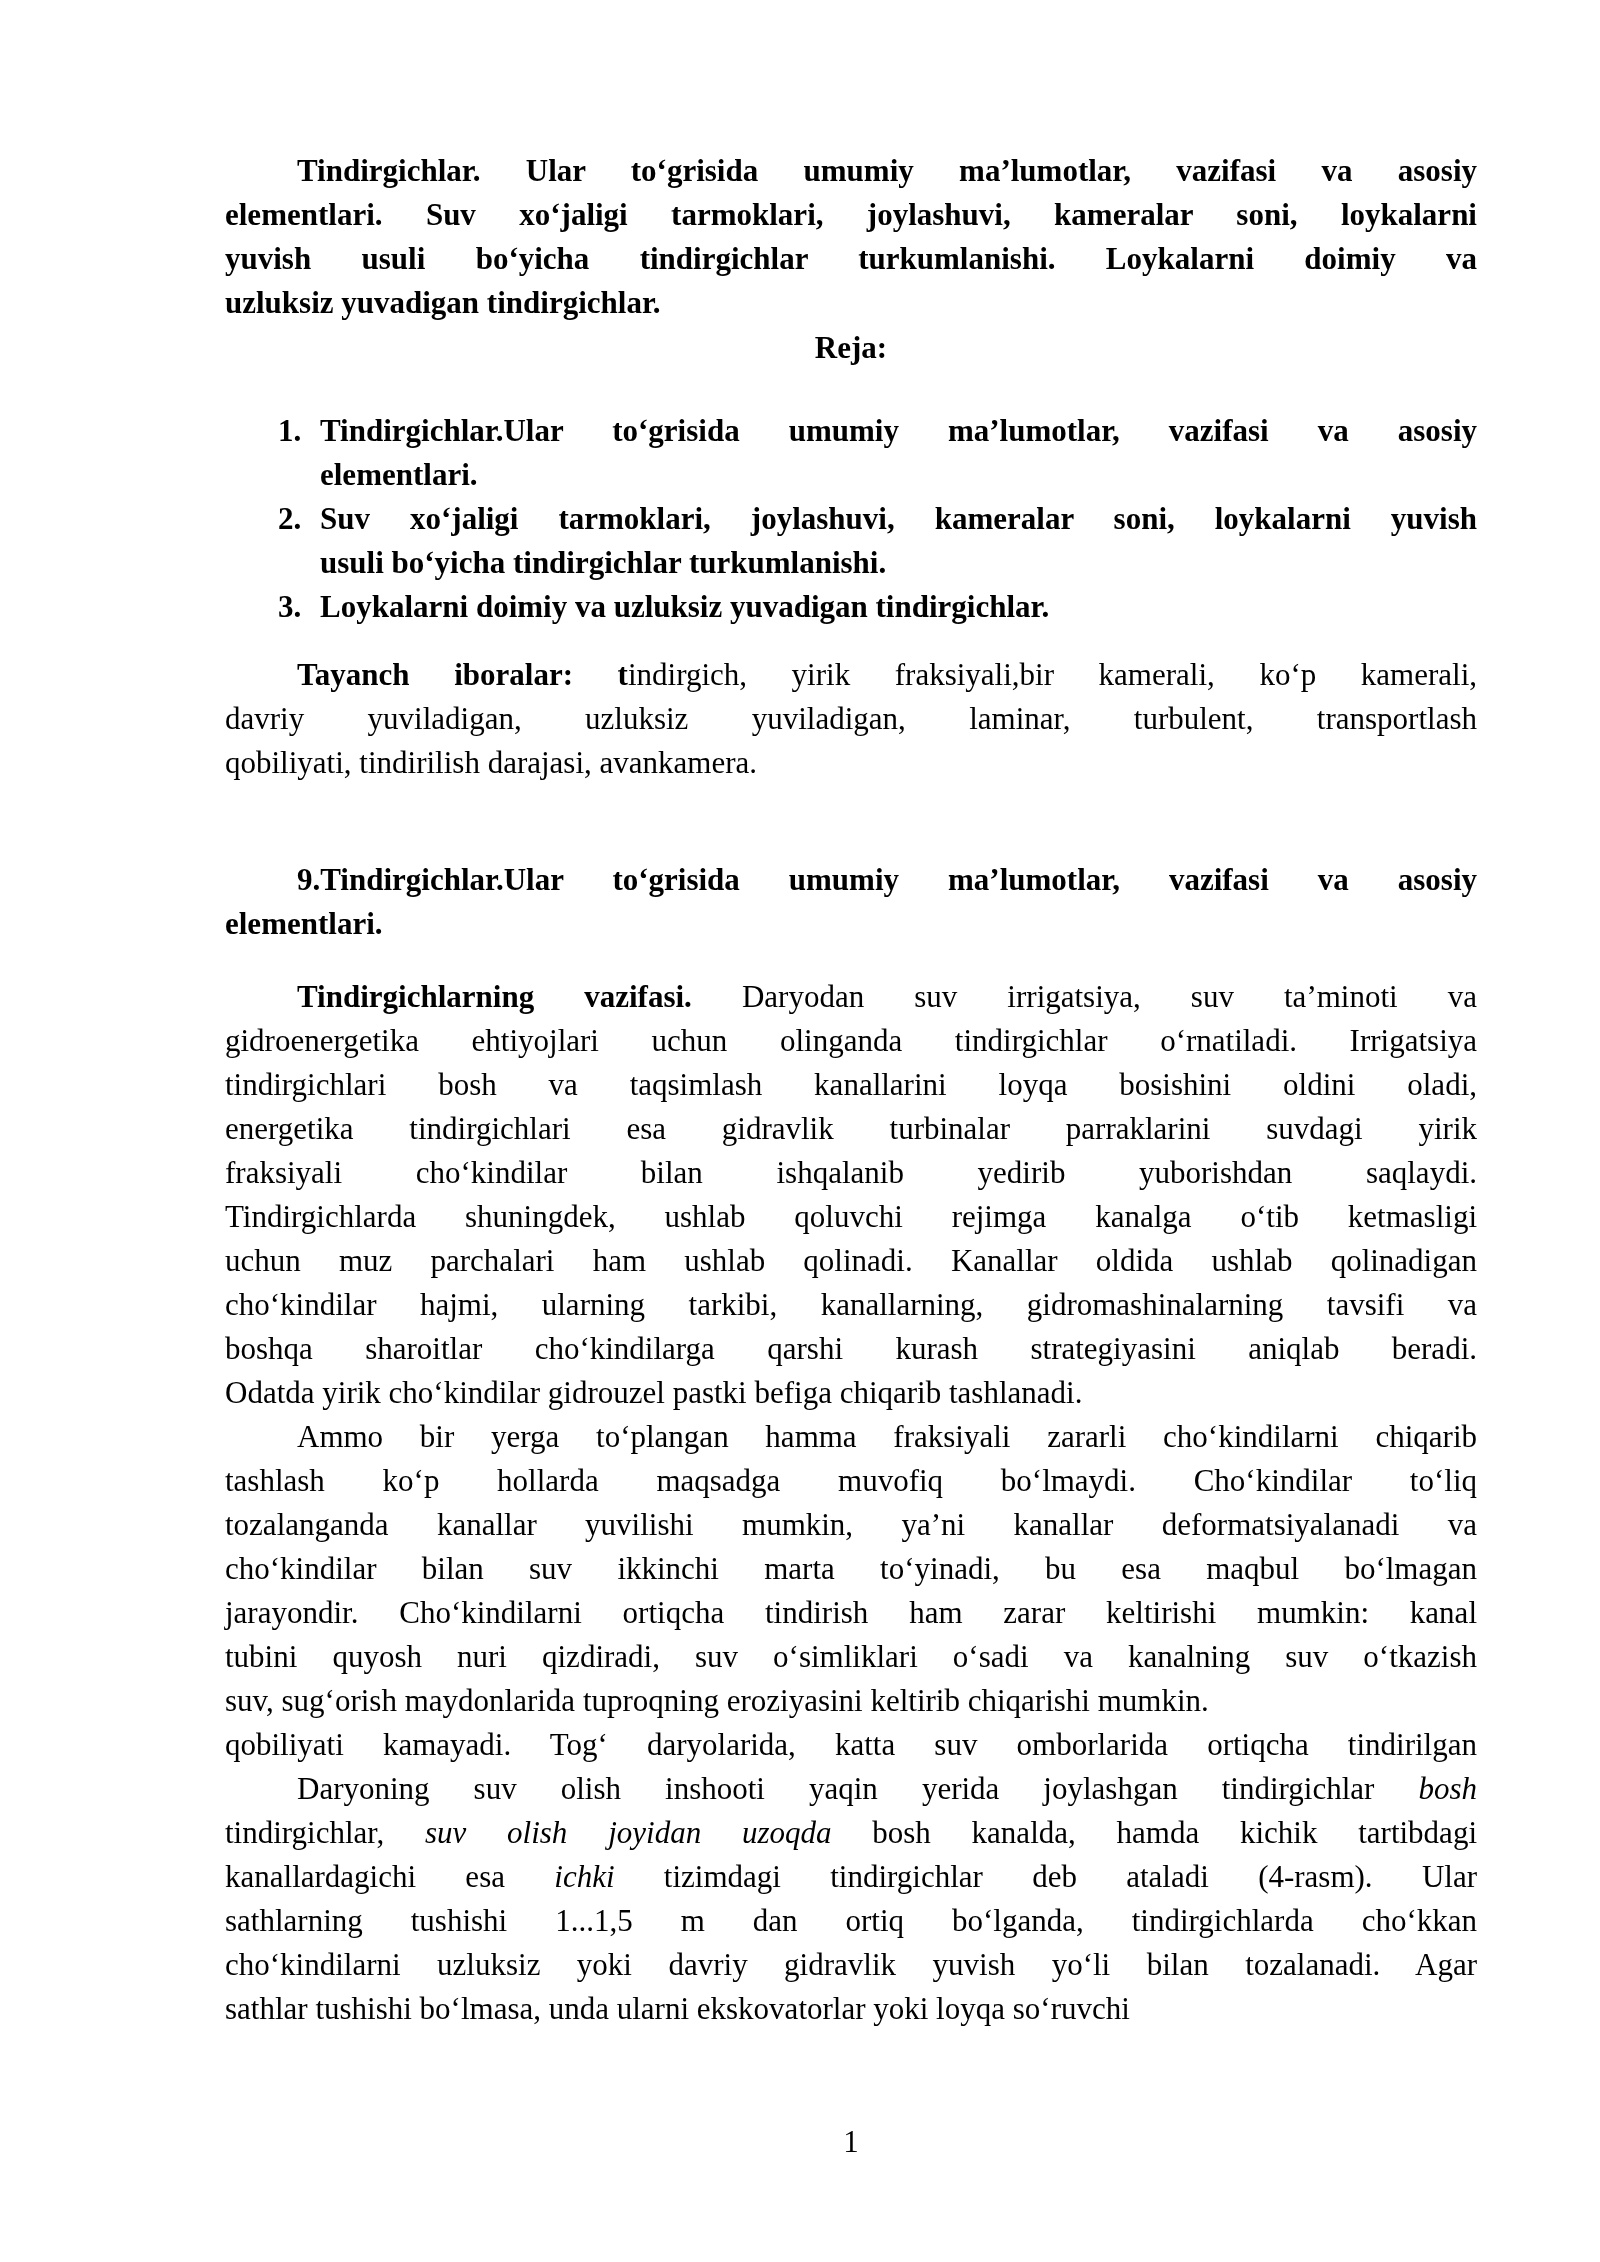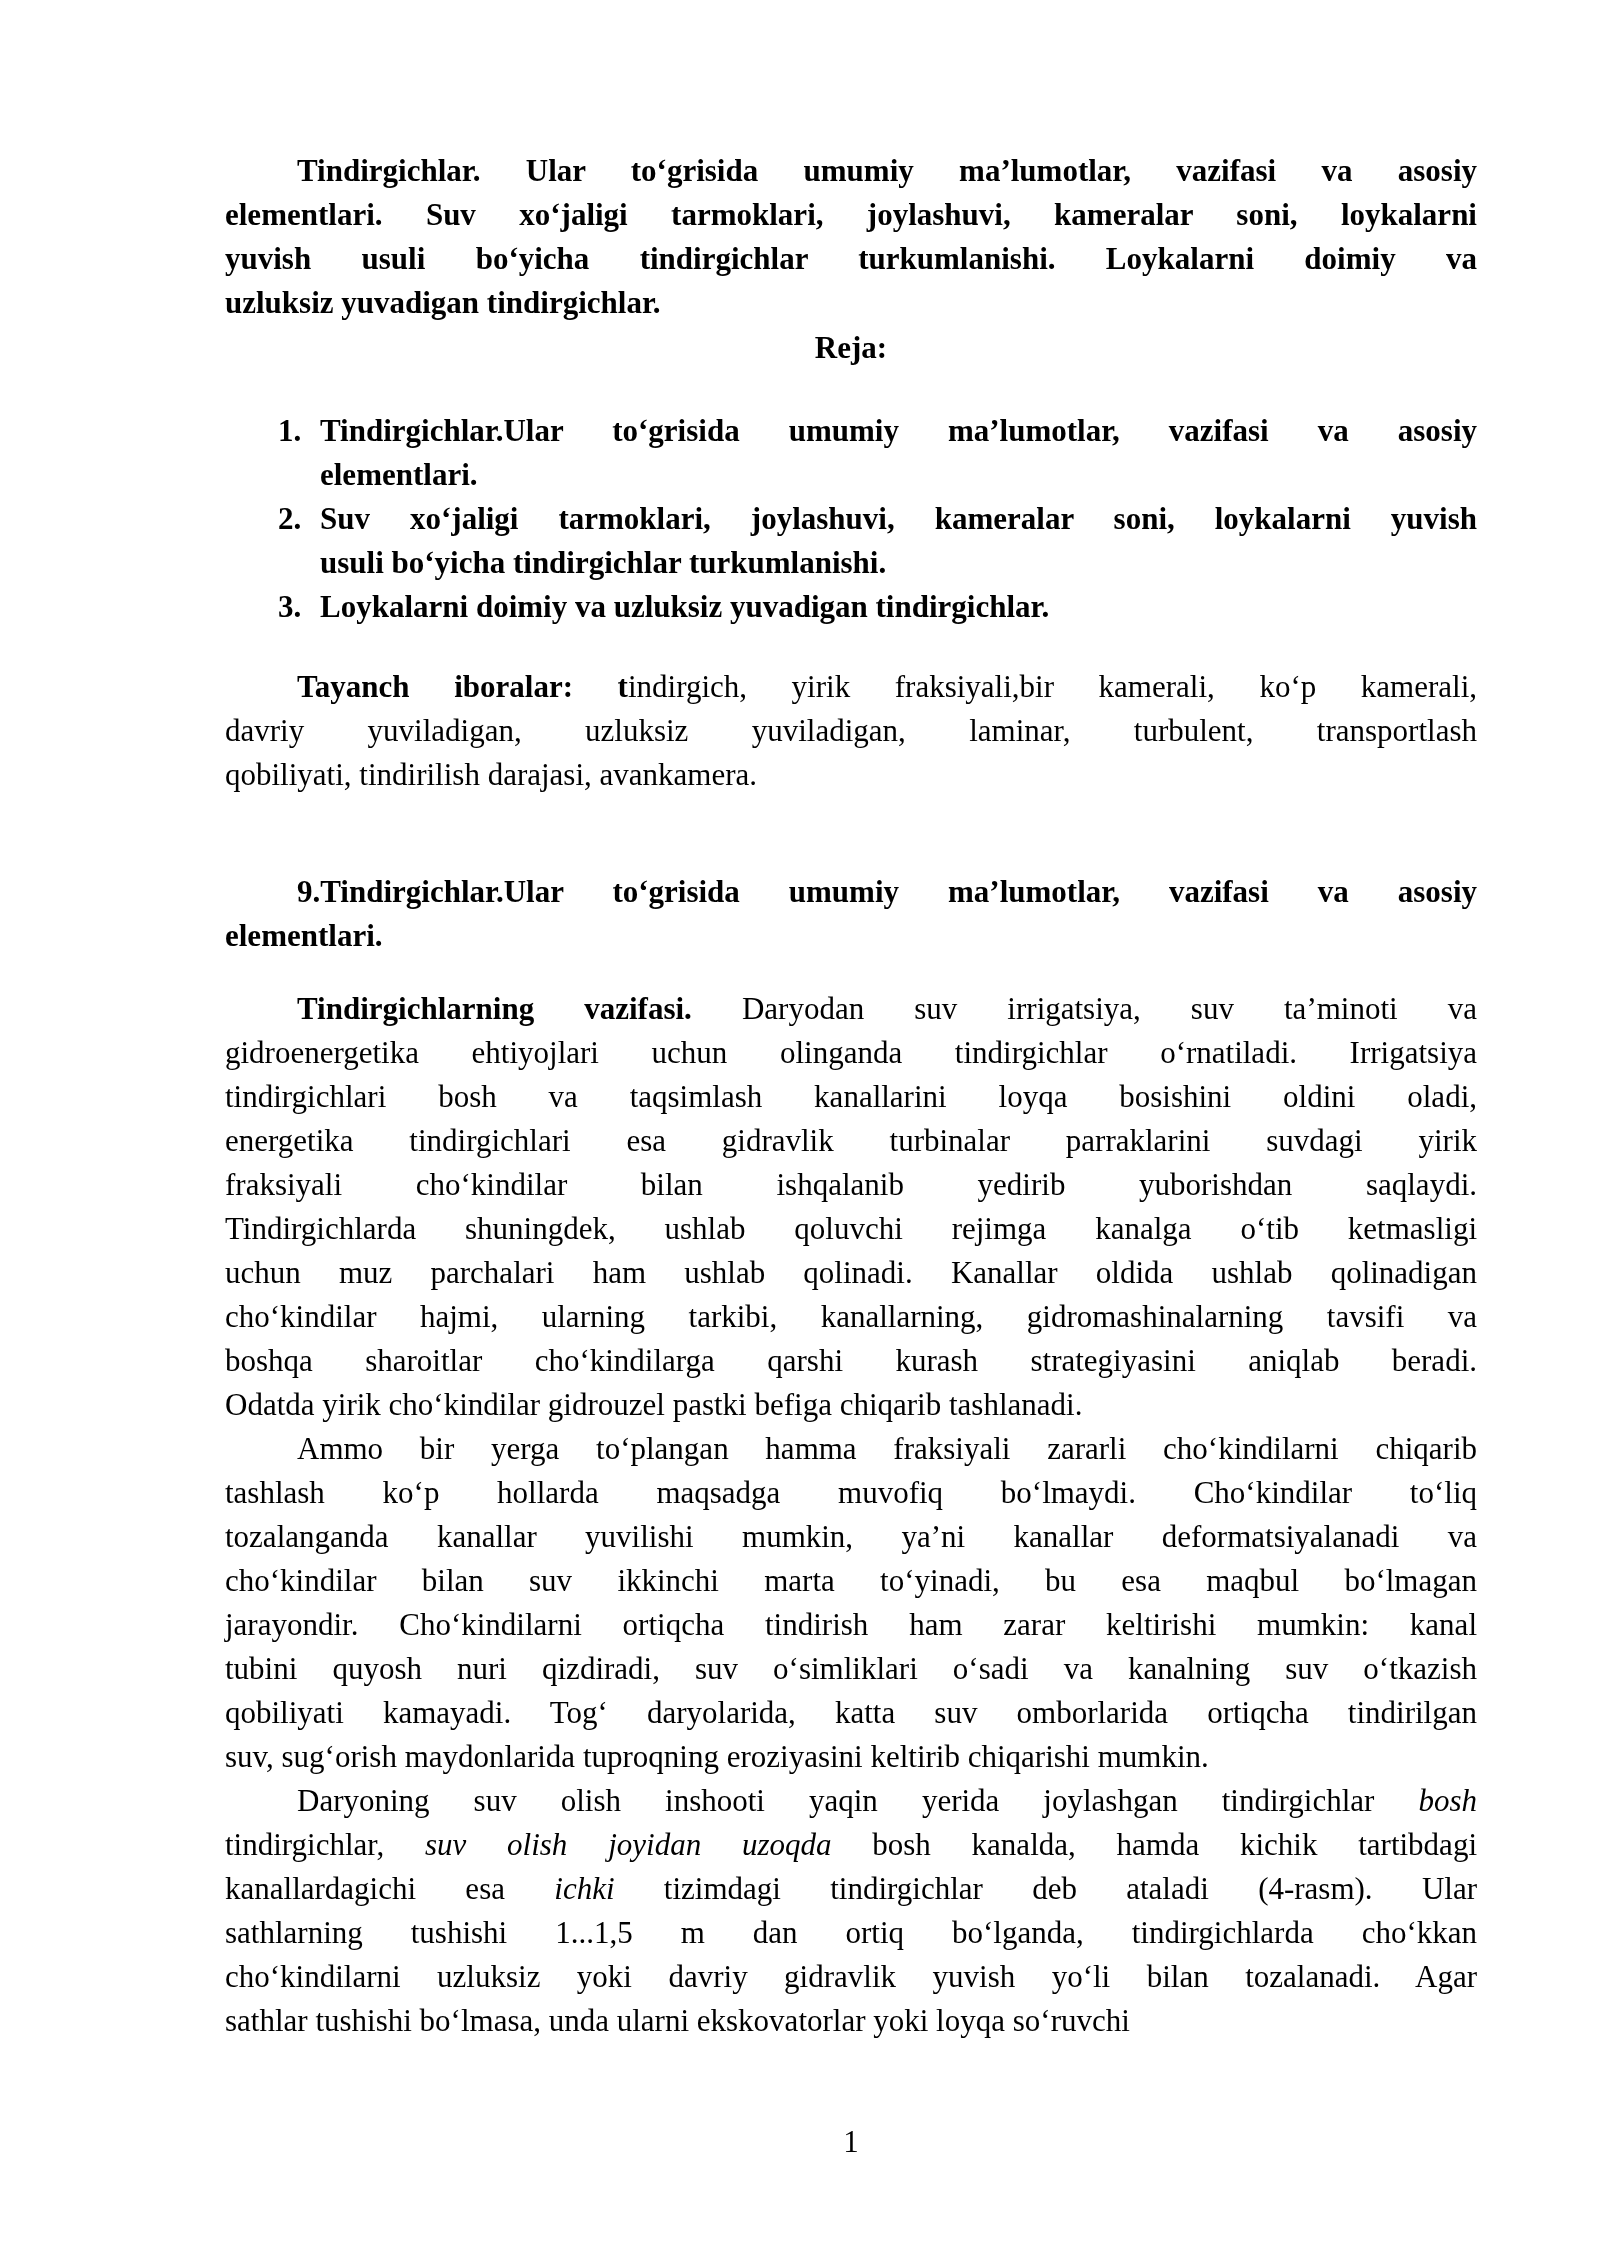--- a/index.html
+++ b/index.html
@@ -28,21 +28,21 @@
   .line.last   { text-align-last: left; }
   .line.center { text-align: center; text-align-last: center; }
   .line.indent { text-indent: 72px; }
   .seg-b { font-weight: bold; }
   .seg-i { font-style: italic; }
 
   
   .block-title   { margin-top: 149px; }
   .block-reja    { margin-top: 1px; }
   .block-list    { margin-top: 39px; }
-  .block-tayanch { margin-top: 36px; }
+  .block-tayanch { margin-top: 24px; }
   .block-heading { margin-top: 73px; }
   .block-para_a  { margin-top: 29px; }
   .block-para_b  { margin-top: 0; }
   .block-para_c  { margin-top: 0; }
 
   .list-item { position: relative; padding-left: 95px; }
   .list-item .marker {
     position: absolute;
     left: 53px;
     top: 0;
@@ -111,22 +111,22 @@
         <div class="line"><span class="">boshqa sharoitlar cho‘kindilarga qarshi kurash strategiyasini aniqlab beradi.</span></div>
         <div class="line last"><span class="">Odatda yirik cho‘kindilar gidrouzel pastki  befiga chiqarib tashlanadi.</span></div>
       </div>
       <div class="block-para_b">
         <div class="line indent"><span class="">Ammo bir yerga to‘plangan hamma fraksiyali zararli cho‘kindilarni chiqarib</span></div>
         <div class="line"><span class="">tashlash ko‘p hollarda maqsadga muvofiq bo‘lmaydi. Cho‘kindilar to‘liq</span></div>
         <div class="line"><span class="">tozalanganda kanallar yuvilishi mumkin, ya’ni kanallar deformatsiyalanadi va</span></div>
         <div class="line"><span class="">cho‘kindilar bilan suv ikkinchi marta to‘yinadi, bu esa maqbul bo‘lmagan</span></div>
         <div class="line"><span class="">jarayondir. Cho‘kindilarni ortiqcha tindirish ham zarar keltirishi mumkin: kanal</span></div>
         <div class="line"><span class="">tubini quyosh nuri qizdiradi, suv o‘simliklari o‘sadi va kanalning suv o‘tkazish</span></div>
+        <div class="line last"><span class="">suv, sug‘orish maydonlarida tuproqning eroziyasini keltirib chiqarishi mumkin.</span></div>
         <div class="line"><span class="">qobiliyati kamayadi. Tog‘ daryolarida, katta suv omborlarida ortiqcha tindirilgan</span></div>
-        <div class="line last"><span class="">suv, sug‘orish maydonlarida tuproqning eroziyasini keltirib chiqarishi mumkin.</span></div>
       </div>
       <div class="block-para_c">
         <div class="line indent"><span class="">Daryoning suv olish inshooti yaqin yerida joylashgan tindirgichlar </span><span class="seg-i">bosh</span></div>
         <div class="line"><span class="">tindirgichlar, </span><span class="seg-i">suv olish joyidan uzoqda</span><span class=""> bosh kanalda, hamda kichik tartibdagi</span></div>
         <div class="line"><span class="">kanallardagichi esa </span><span class="seg-i">ichki</span><span class=""> tizimdagi tindirgichlar deb ataladi (4-rasm). Ular</span></div>
         <div class="line"><span class="">sathlarning tushishi 1...1,5 m dan ortiq bo‘lganda, tindirgichlarda cho‘kkan</span></div>
         <div class="line"><span class="">cho‘kindilarni uzluksiz yoki davriy gidravlik yuvish yo‘li bilan tozalanadi. Agar</span></div>
         <div class="line last"><span class="">sathlar tushishi bo‘lmasa, unda ularni ekskovatorlar yoki loyqa so‘ruvchi</span></div>
       </div>
     </div>

